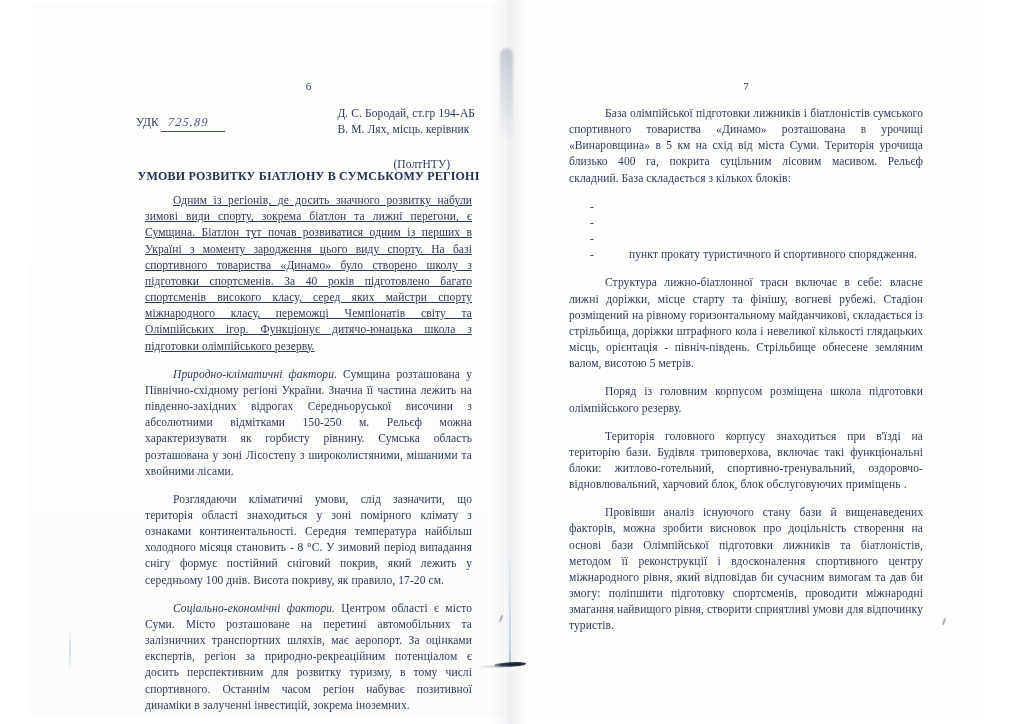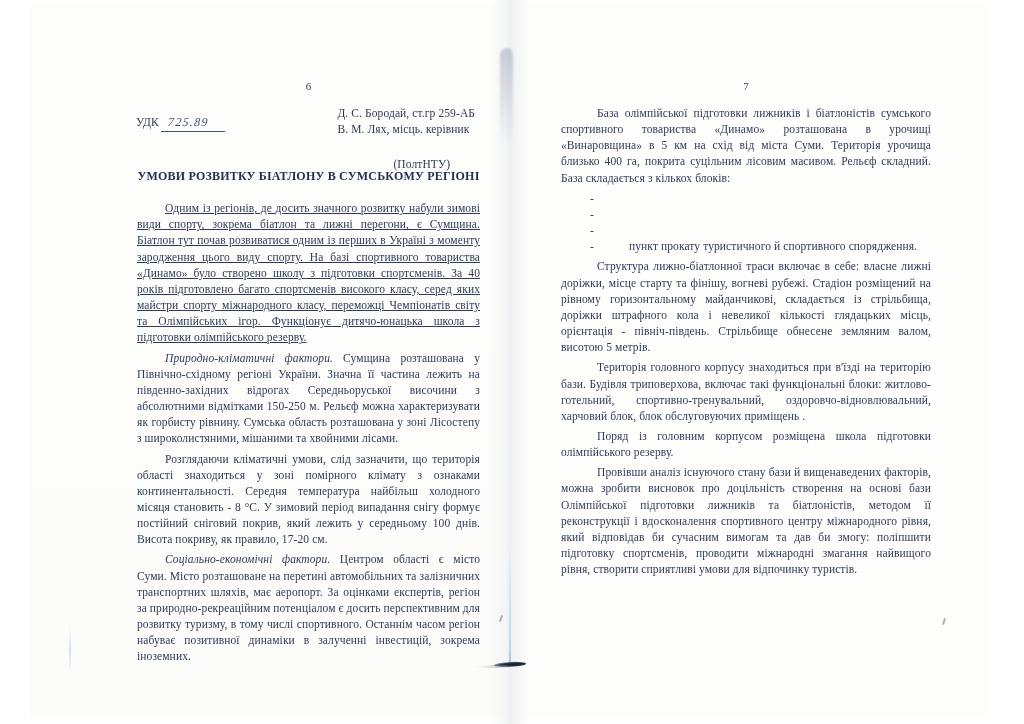--- a/index.html
+++ b/index.html
@@ -65,25 +65,25 @@
     padding:0 16px 1px 7px; margin-left:2px;
   }
   .udk-number {
     font-style:italic; color:#3d4d76; letter-spacing:1.3px; font-size:12px;
     display:inline-block; transform:skewX(-6deg);
   }
   .authors { position:absolute; right:9px; top:9px; text-align:left; line-height:15.8px; }
   .authors .org { padding-left:56px;margin-top:19px; }
 
   .title {
-    margin:11px 0 16px 0; text-align:center;
+    margin:11px 0 8px 0; text-align:center;
     font-size:12px; font-weight:bold; color:#24314f; letter-spacing:0.2px;
   }
 
-  p.body { margin:4px; text-indent:28px; }
+  p.body { margin:12px; text-indent:28px; }
   .textcol-left p.first { margin-top:8px;text-decoration:underline; }
   .textcol-right p.body { text-indent:36px; }
   .textcol-right p.first { margin-top:13px; }
   .lead { font-style:italic; }
 
   .bullet-item { display:flex; padding-left:33px; }
   .bullet-dash { flex:0 0 39px; }
   .bullet-text { flex:1 1 auto; text-align:justify; }
 </style>
 </head>
@@ -102,21 +102,21 @@
 <div class="speck speck-right"></div>
 
 <div class="textcol textcol-left">
   <div class="pagenum">6</div>
 
   <div class="header-row">
     <div class="udk-line">
       <span>УДК</span><span class="udk-underline"><span class="udk-number">725.89</span></span>
     </div>
     <div class="authors">
-      <div>Д. С. Бородай, ст.гр 259-АБ</div>
+      <div>Д. С. Бородай, ст.гр 194-АБ</div>
       <div>В. М. Лях, місць. керівник</div>
       <div class="org">(ПолтНТУ)</div>
     </div>
   </div>
 
   <h1 class="title">УМОВИ РОЗВИТКУ БІАТЛОНУ В СУМСЬКОМУ РЕГІОНІ</h1>
 
   <p class="body first"><span class="lead"></span><span>Одним із регіонів, де досить значного розвитку набули зимові види спорту, зокрема біатлон та лижні перегони, є Сумщина. Біатлон тут почав розвиватися одним із перших в Україні з моменту зародження цього виду спорту. На базі спортивного товариства «Динамо» було створено школу з підготовки спортсменів. За 40 років підготовлено багато спортсменів високого класу, серед яких майстри спорту міжнародного класу, переможці Чемпіонатів світу та Олімпійських ігор. Функціонує дитячо-юнацька школа з підготовки олімпійського резерву.</span></p>
   <p class="body"><span class="lead">Природно-кліматичні фактори.</span><span> Сумщина розташована у Північно-східному регіоні України. Значна її частина лежить на південно-західних відрогах Середньоруської височини з абсолютними відмітками 150-250 м. Рельєф можна характеризувати як горбисту рівнину. Сумська область розташована у зоні Лісостепу з широколистяними, мішаними та хвойними лісами.</span></p>
   <p class="body"><span class="lead"></span><span>Розглядаючи кліматичні умови, слід зазначити, що територія області знаходиться у зоні помірного клімату з ознаками континентальності. Середня температура найбільш холодного місяця становить - 8 °С. У зимовий період випадання снігу формує постійний сніговий покрив, який лежить у середньому 100 днів. Висота покриву, як правило, 17-20 см.</span></p>
@@ -138,16 +138,16 @@
     <div class="bullet-item">
       <span class="bullet-dash">-</span>
     </div>
     <div class="bullet-item">
       <span class="bullet-dash">-</span>
       <span class="bullet-text">пункт прокату туристичного й спортивного спорядження.</span>
     </div>
   </div>
 
   <p class="body">Структура лижно-біатлонної траси включає в себе: власне лижні доріжки, місце старту та фінішу, вогневі рубежі. Стадіон розміщений на рівному горизонтальному майданчикові, складається із стрільбища, доріжки штрафного кола і невеликої кількості глядацьких місць, орієнтація - північ-південь. Стрільбище обнесене земляним валом, висотою 5 метрів.</p>
+  <p class="body">Поряд із головним корпусом розміщена школа підготовки олімпійського резерву.</p>
   <p class="body">Територія головного корпусу знаходиться при в'їзді на територію бази. Будівля триповерхова, включає такі функціональні блоки: житлово-готельний, спортивно-тренувальний, оздоровчо-відновлювальний, харчовий блок, блок обслуговуючих приміщень .</p>
-  <p class="body">Поряд із головним корпусом розміщена школа підготовки олімпійського резерву.</p>
   <p class="body">Провівши аналіз існуючого стану бази й вищенаведених факторів, можна зробити висновок про доцільність створення на основі бази Олімпійської підготовки лижників та біатлоністів, методом її реконструкції і вдосконалення спортивного центру міжнародного рівня, який відповідав би сучасним вимогам та дав би змогу: поліпшити підготовку спортсменів, проводити міжнародні змагання найвищого рівня, створити сприятливі умови для відпочинку туристів.</p>
 </div>
 
 </body></html>

